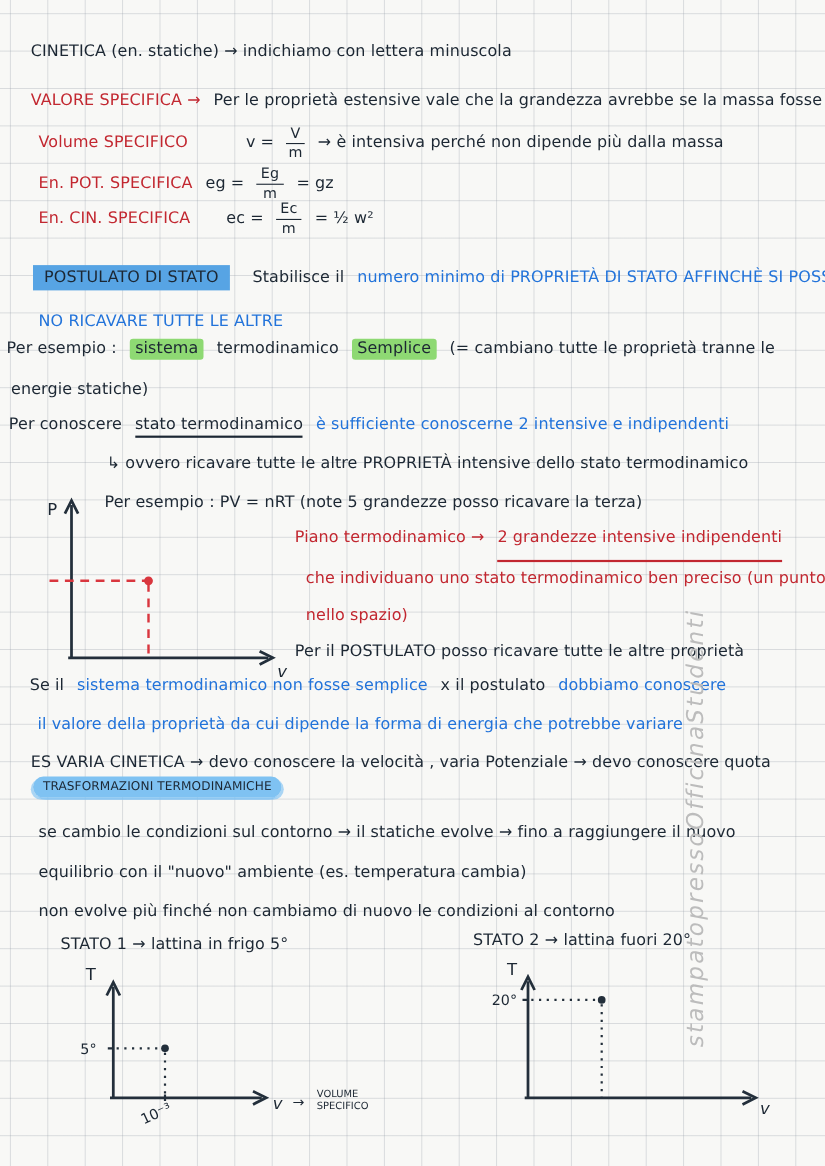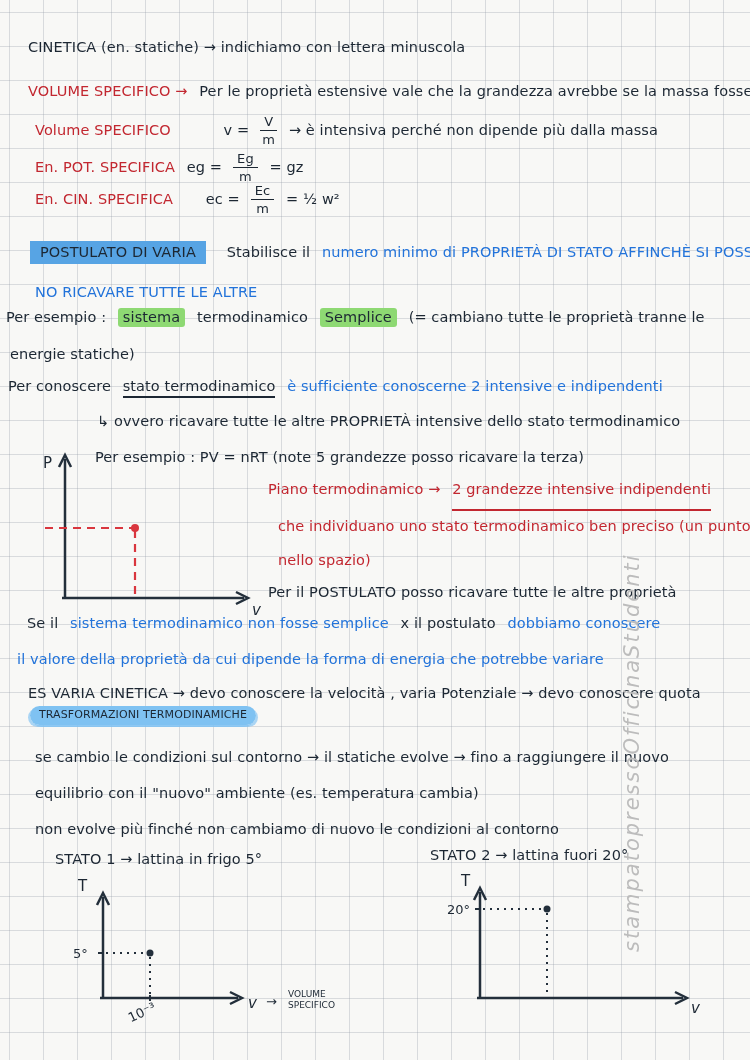--- a/index.html
+++ b/index.html
@@ -39,21 +39,21 @@
 </head>
 <body>
 
 <div class="paper">
 
   <div class="line" style="left:28px;top:38px">
     <span>CINETICA (en. statiche) → indichiamo con lettera minuscola</span>
   </div>
 
   <div class="line" style="left:28px;top:82px">
-    <span class="red">VOLUME SPECIFICO →</span>
+    <span class="red">VALORE SPECIFICA →</span>
     <span>Per le proprietà estensive vale che la grandezza avrebbe se la massa fosse unitaria</span>
   </div>
 
   <div class="line" style="left:35px;top:115px">
     <span class="red" style="margin-right:48px">Volume SPECIFICO</span>
     <span>v =</span><span class="frac"><span class="num">V</span><span class="den">m</span></span>
     <span>→ è intensiva perché non dipende più dalla massa</span>
   </div>
 
   <div class="line" style="left:35px;top:152px">
@@ -62,21 +62,21 @@
     <span>= gz</span>
   </div>
 
   <div class="line" style="left:35px;top:184px">
     <span class="red" style="margin-right:28px">En. CIN. SPECIFICA</span>
     <span>ec =</span><span class="frac"><span class="num">Ec</span><span class="den">m</span></span>
     <span>= ½ w²</span>
   </div>
 
   <div class="line" style="left:30px;top:243px">
-    <span class="hl-solid" style="margin-right:16px">POSTULATO DI VARIA</span>
+    <span class="hl-solid" style="margin-right:16px">POSTULATO DI STATO</span>
     <span>Stabilisce il</span>
     <span class="blue">numero minimo di PROPRIETÀ DI STATO AFFINCHÈ SI POSSA-</span>
   </div>
   <div class="line" style="left:35px;top:283px">
     <span class="blue">NO RICAVARE TUTTE LE ALTRE</span>
   </div>
 
   <div class="line" style="left:6px;top:308px">
     <span>Per esempio :</span>
     <span class="hl-green">sistema</span>
@@ -126,21 +126,21 @@
   <div class="line" style="left:268px;top:583px">
     <span>Per il POSTULATO posso ricavare tutte le altre proprietà</span>
   </div>
 
   <div class="line" style="left:27px;top:614px">
     <span>Se il</span>
     <span class="blue">sistema termodinamico non fosse semplice</span>
     <span>x il postulato</span>
     <span class="blue">dobbiamo conoscere</span>
   </div>
-  <div class="line" style="left:17px;top:650px">
+  <div class="line" style="left:34px;top:650px">
     <span class="blue">il valore della proprietà da cui dipende la forma di energia che potrebbe variare</span>
   </div>
   <div class="line" style="left:28px;top:684px">
     <span>ES  VARIA CINETICA → devo conoscere la velocità , varia Potenziale → devo conoscere quota</span>
   </div>
 
   <div class="line" style="left:30px;top:708px;font-size:11px">
     <span class="hl-soft">TRASFORMAZIONI TERMODINAMICHE</span>
   </div>
 

